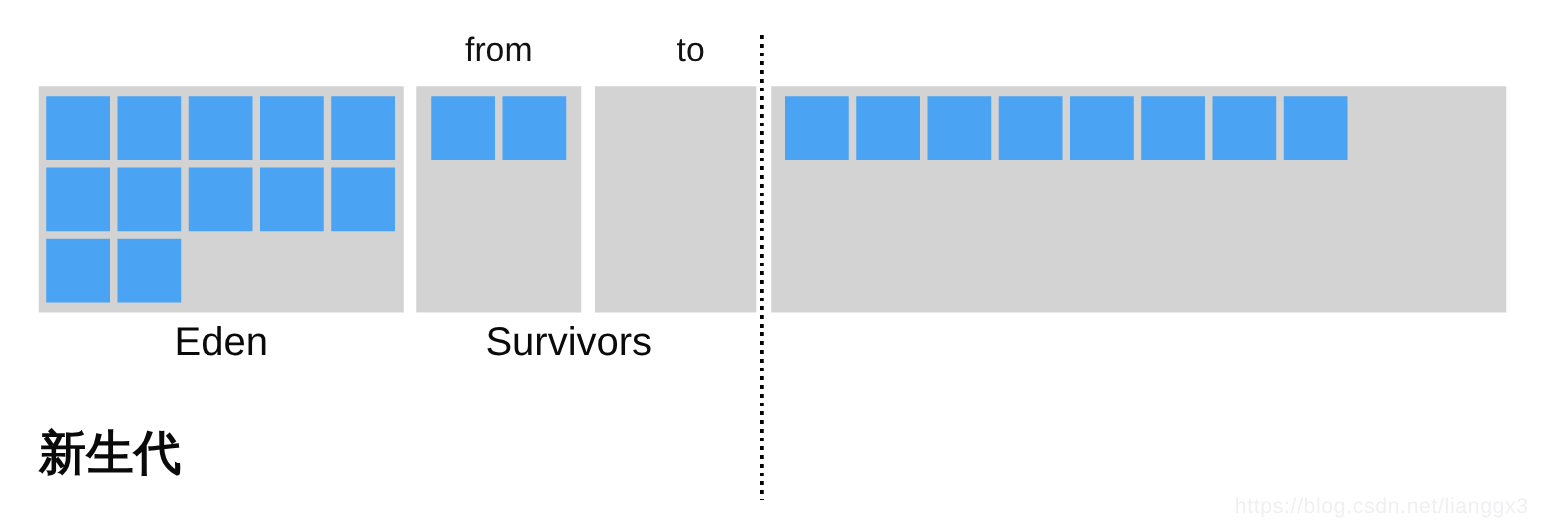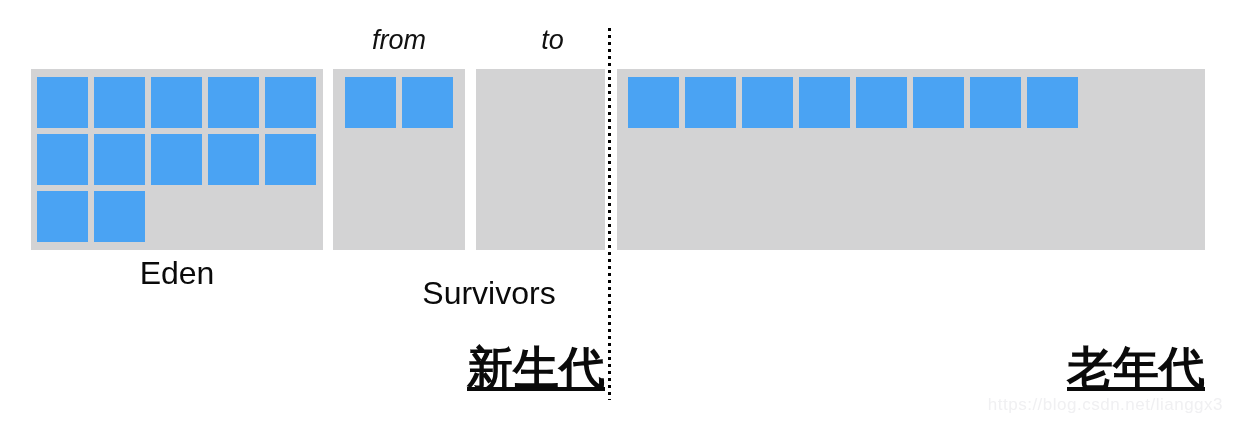--- a/index.html
+++ b/index.html
@@ -12,21 +12,20 @@
     position: relative;
     width: 1233px;
     height: 422px;
     background: #ffffff;
     overflow: hidden;
   }
   .hdr-label {
     position: absolute;
     top: 26px;
     font-size: 27px;
-    font-style: italic;
     color: #111111;
     text-align: center;
     line-height: 1.1;
   }
   .hdr-from { left: 333px; width: 132px; }
   .hdr-to   { left: 488px; width: 129px; }
 
   .region {
     position: absolute;
     top: 69px;
@@ -66,32 +65,31 @@
 
   .caption {
     position: absolute;
     top: 255px;
     font-size: 32px;
     color: #0a0a0a;
     text-align: center;
     line-height: 1.15;
   }
   .cap-eden    { left: 31px;  width: 292px; }
-  .cap-surv    { left: 353px; width: 272px; margin-top: 20px; }
+  .cap-surv    { left: 319px; width: 272px; }
   .cap-tenured { left: 617px; width: 588px; }
 
   .gen-label {
     position: absolute;
     top: 341px;
-    font-size: 46px;
+    font-size: 38px;
     font-weight: bold;
     color: #0a0a0a;
-    text-align: right;
+    text-align: left;
     line-height: 1.2;
-    text-decoration: underline;
   }
   .gen-young { left: 31px;  width: 574px; }
   .gen-old   { left: 617px; width: 588px; }
 
   .watermark {
     position: absolute;
     right: 10px;
     bottom: 7px;
     font-size: 17px;
     color: #f0f0f2;
@@ -142,17 +140,16 @@
       <div class="block"></div>
     </div>
 
   <div class="caption cap-eden">Eden</div>
 
   <div class="caption cap-surv">Survivors</div>
 
 
   <div class="gen-label gen-young">新生代</div>
 
-  <div class="gen-label gen-old">老年代</div>
 
   <div class="watermark">https://blog.csdn.net/lianggx3</div>
 
 </div>
 
 </body></html>

